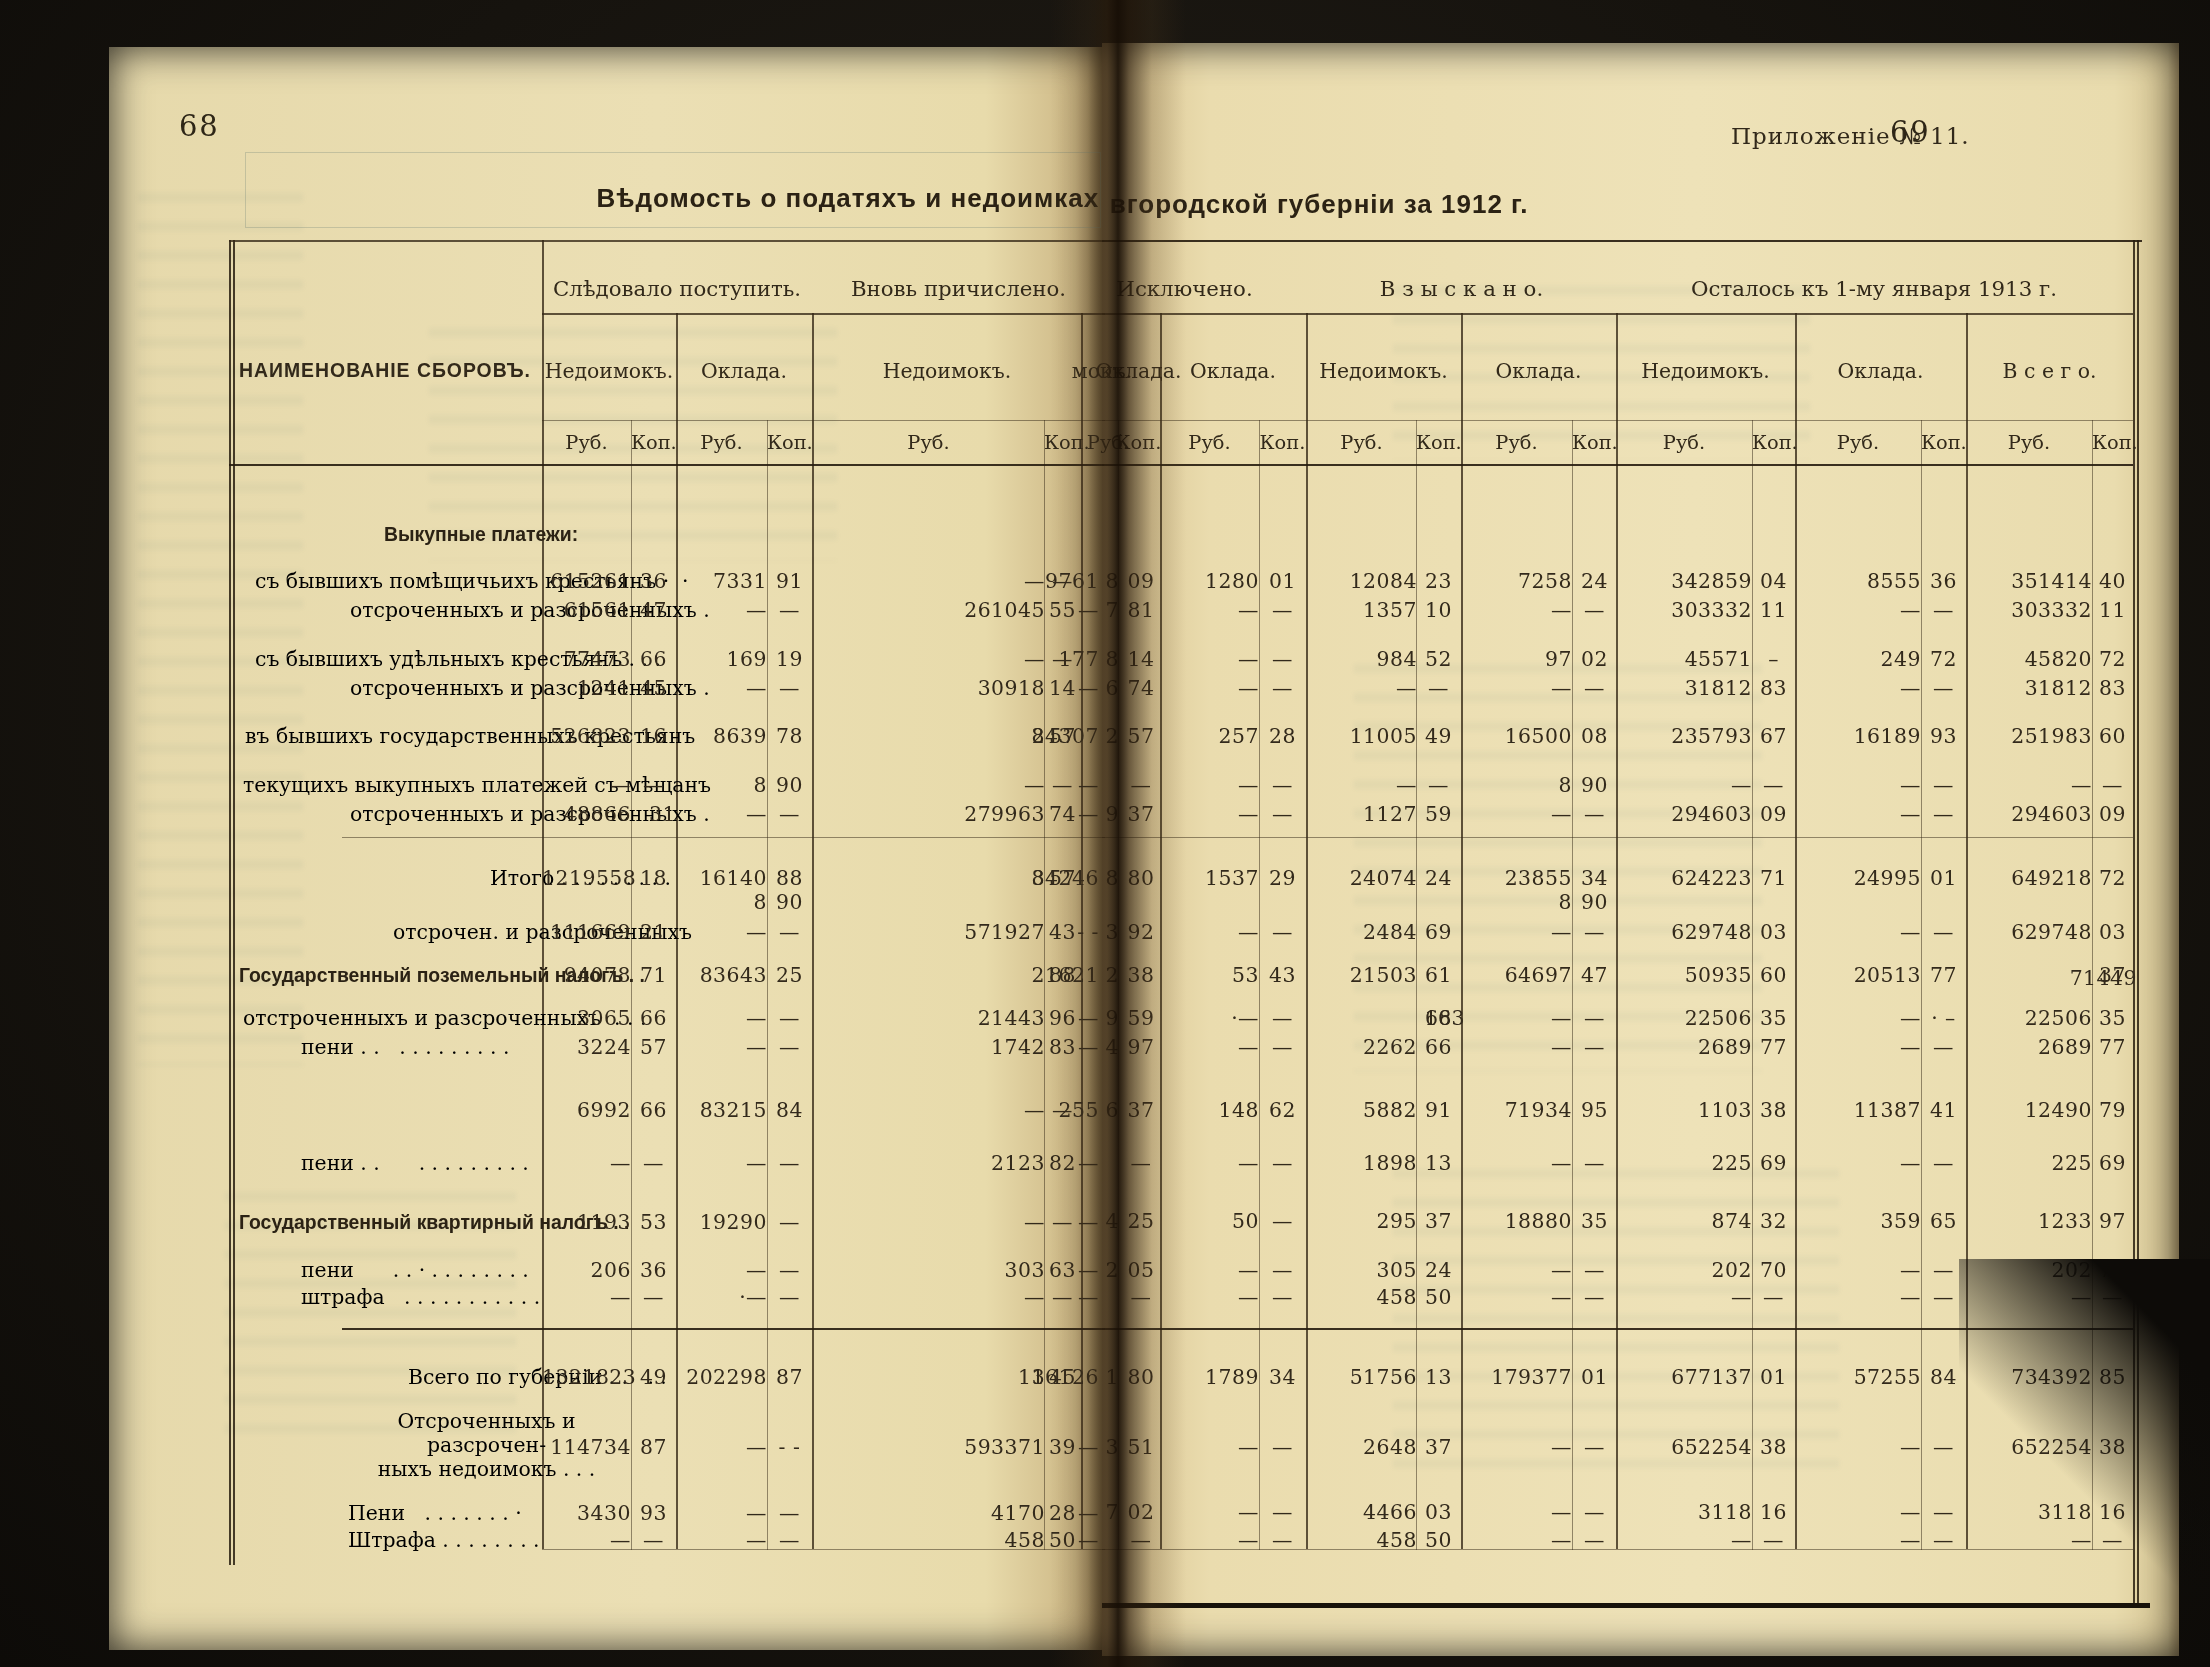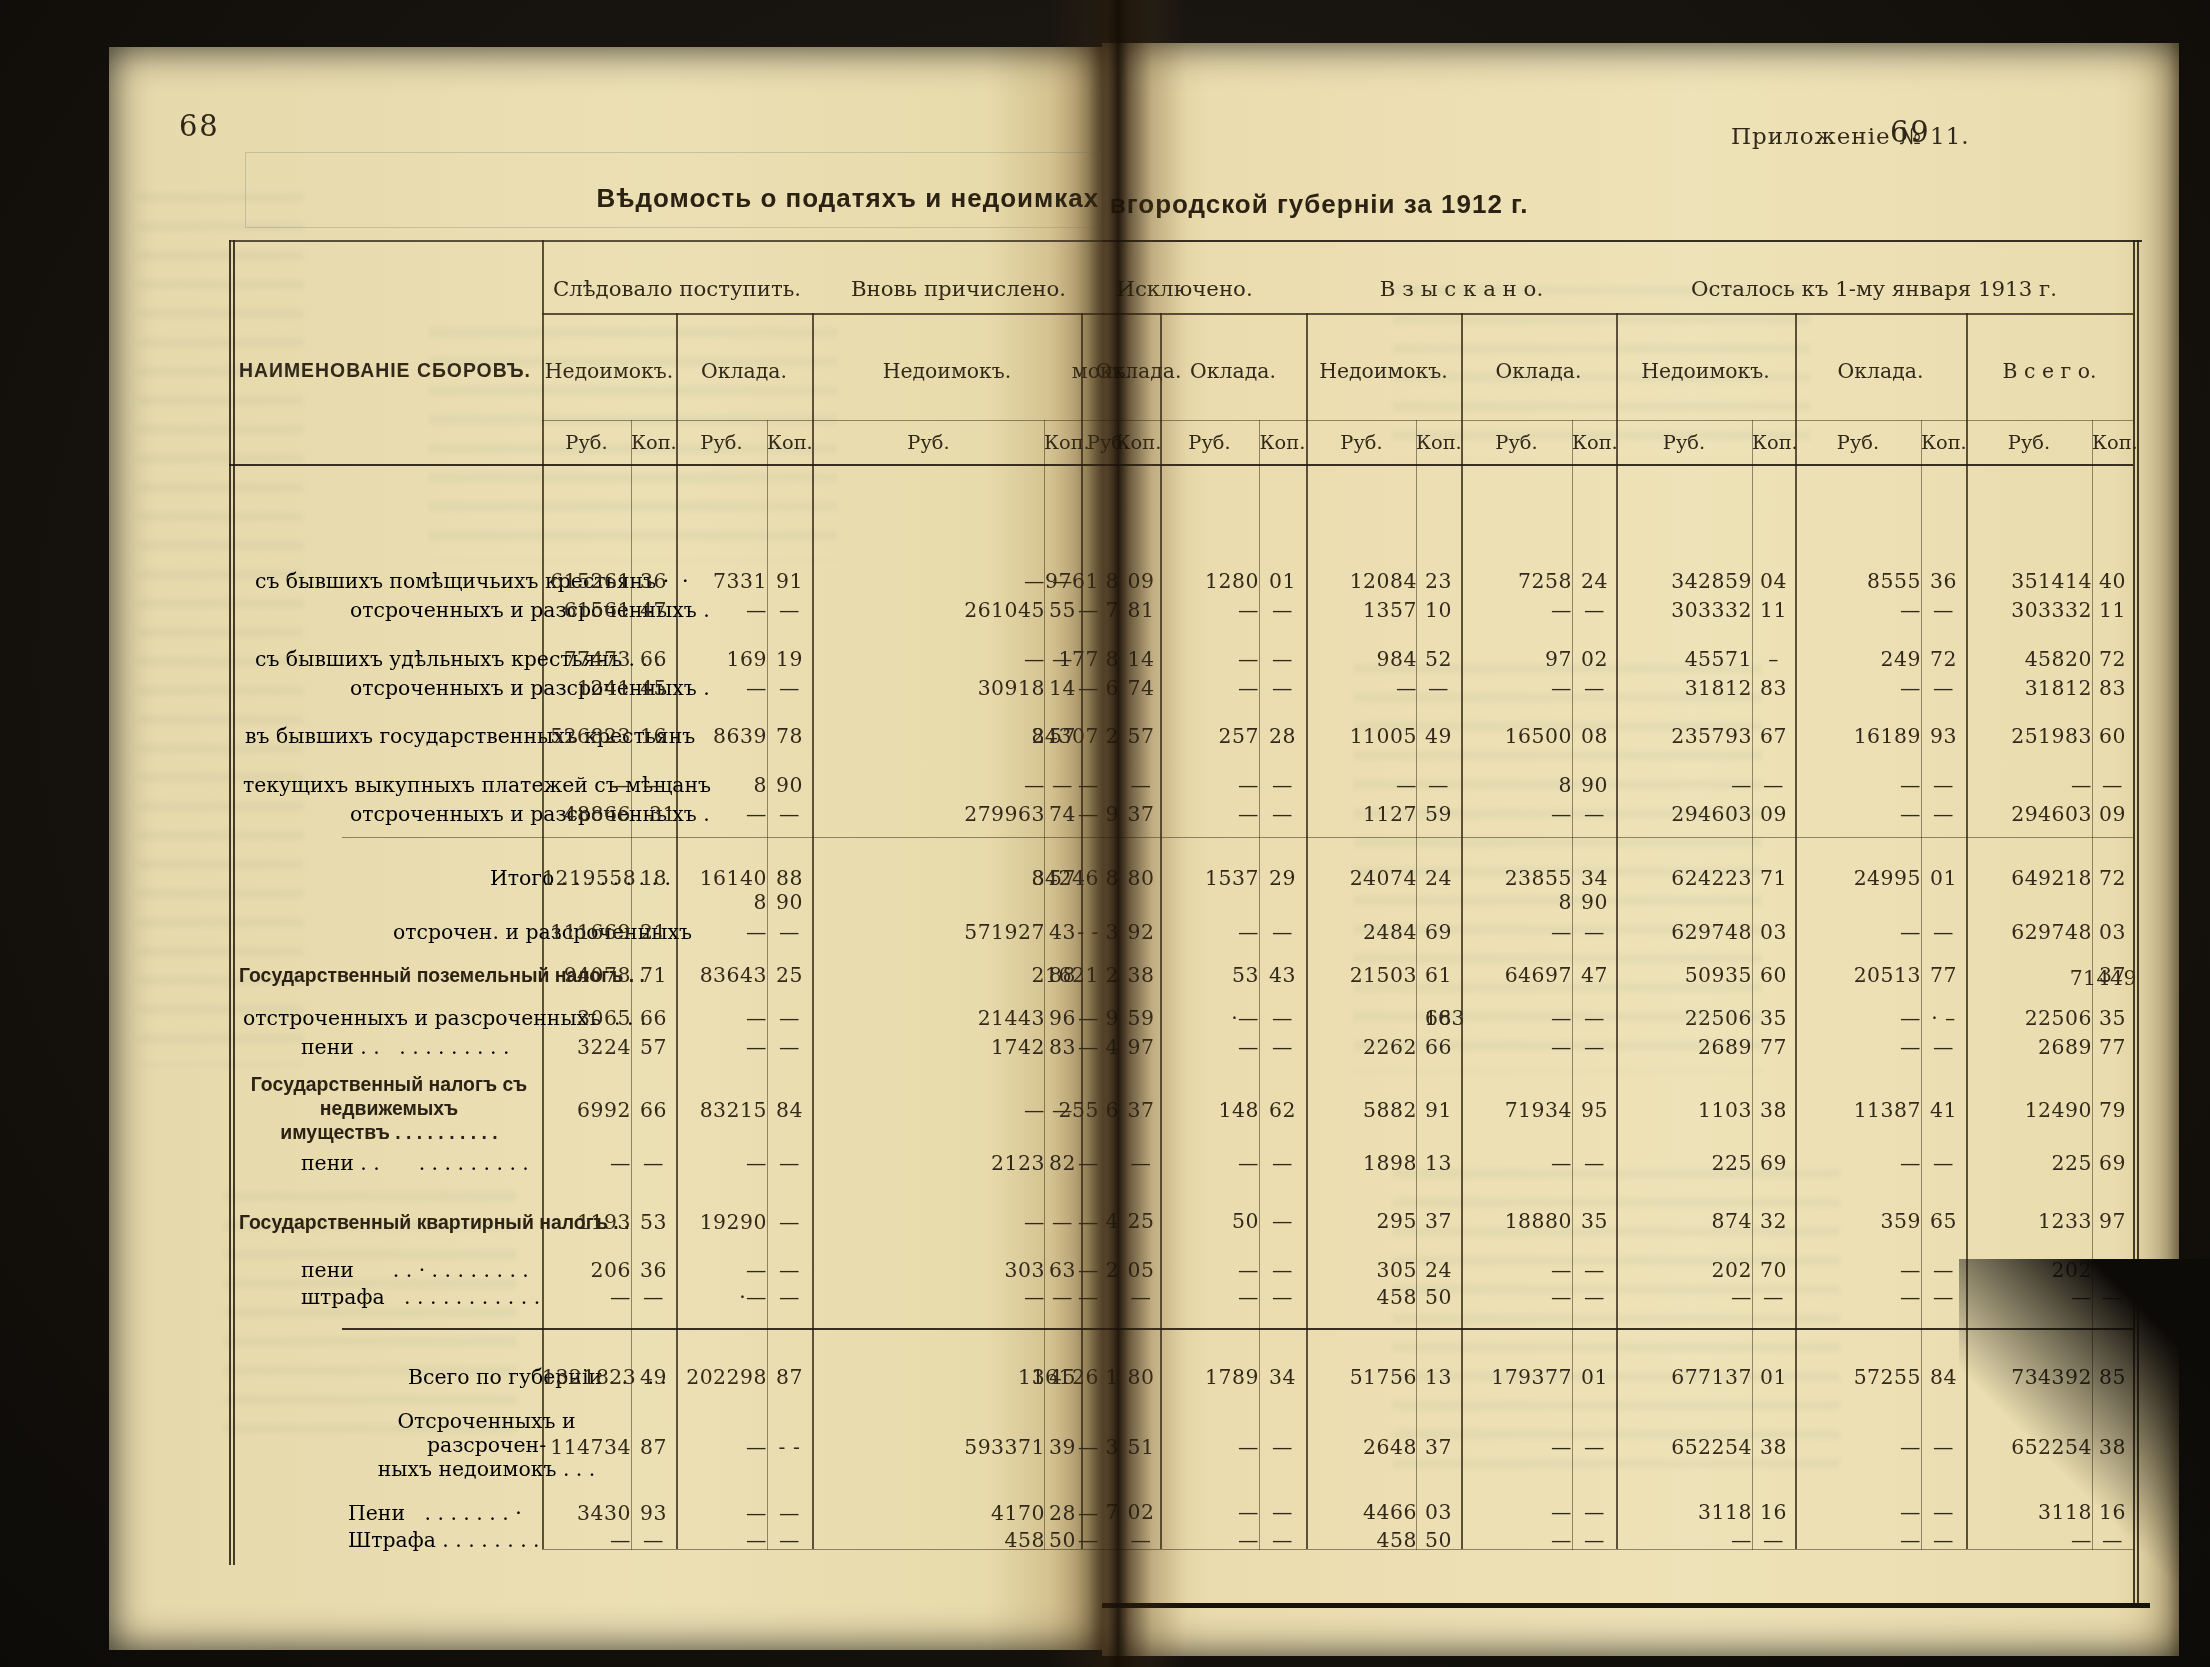--- a/index.html
+++ b/index.html
@@ -91,20 +91,23 @@
       <div class="hdr hdr-sub" style="left:567px;top:312px;width:136px;">Оклада.</div>
       <div class="hdr hdr-sub" style="left:703px;top:312px;width:270px;">Недоимокъ.</div>
       <div class="hdr hdr-sub" style="left:972px;top:312px;width:115px;">Оклада.</div>
       <div class="hdr hdr-unit" style="left:433px;top:384px;width:89px;">Руб.</div>
       <div class="hdr hdr-unit" style="left:522px;top:384px;width:45px;">Коп.</div>
       <div class="hdr hdr-unit" style="left:567px;top:384px;width:91px;">Руб.</div>
       <div class="hdr hdr-unit" style="left:658px;top:384px;width:45px;">Коп.</div>
       <div class="hdr hdr-unit" style="left:703px;top:384px;width:233px;">Руб.</div>
       <div class="hdr hdr-unit" style="left:935px;top:384px;width:37px;">Коп.</div>
       <div class="hdr hdr-unit" style="left:972px;top:384px;width:54px;">Руб.</div>
+      <div class="row" style="top:475px;height:27px;">
+        <div class="row-label b" style="left:275px;top:0;">Выкупные платежи:</div>
+      </div>
       <div class="row" style="top:522px;height:27px;">
         <div class="row-label" style="left:146px;top:0;">съ бывшихъ помѣщичьихъ крестьянъ ·  ·</div>
         <div class="cell rub" style="left:433px;width:89px;top:0;">615261</div>
         <div class="cell kop" style="left:522px;width:45px;top:0;">36</div>
         <div class="cell rub" style="left:567px;width:91px;top:0;">7331</div>
         <div class="cell kop" style="left:658px;width:45px;top:0;">91</div>
         <div class="cell rub" style="left:703px;width:233px;top:0;">—</div>
         <div class="cell kop" style="left:935px;width:37px;top:0;">—</div>
         <div class="cell rub" style="left:920px;width:70px;top:0;">9761</div>
       </div>
@@ -214,22 +217,20 @@
         <div class="row-label" style="left:192px;top:0;">пени . .   . . . . . . . . .</div>
         <div class="cell rub" style="left:433px;width:89px;top:0;">3224</div>
         <div class="cell kop" style="left:522px;width:45px;top:0;">57</div>
         <div class="cell rub" style="left:567px;width:91px;top:0;">—</div>
         <div class="cell kop" style="left:658px;width:45px;top:0;">—</div>
         <div class="cell rub" style="left:703px;width:233px;top:0;">1742</div>
         <div class="cell kop" style="left:935px;width:37px;top:0;">83</div>
         <div class="cell rub" style="left:920px;width:70px;top:0;">—</div>
       </div>
       <div class="row" style="top:1025px;height:50px;">
-        <div class="row-label b" style="left:120px;width:320px;text-align:center;top:0;">Государственный налогъ съ недвижемыхъ
-имуществъ . . . . . . . . . .</div>
         <div class="cell rub" style="left:433px;width:89px;bottom:0;">6992</div>
         <div class="cell kop" style="left:522px;width:45px;bottom:0;">66</div>
         <div class="cell rub" style="left:567px;width:91px;bottom:0;">83215</div>
         <div class="cell kop" style="left:658px;width:45px;bottom:0;">84</div>
         <div class="cell rub" style="left:703px;width:233px;bottom:0;">—</div>
         <div class="cell kop" style="left:935px;width:37px;bottom:0;">—</div>
         <div class="cell rub" style="left:920px;width:70px;bottom:0;">255</div>
       </div>
       <div class="row" style="top:1104px;height:27px;">
         <div class="row-label" style="left:192px;top:0;">пени . .      . . . . . . . . .</div>

